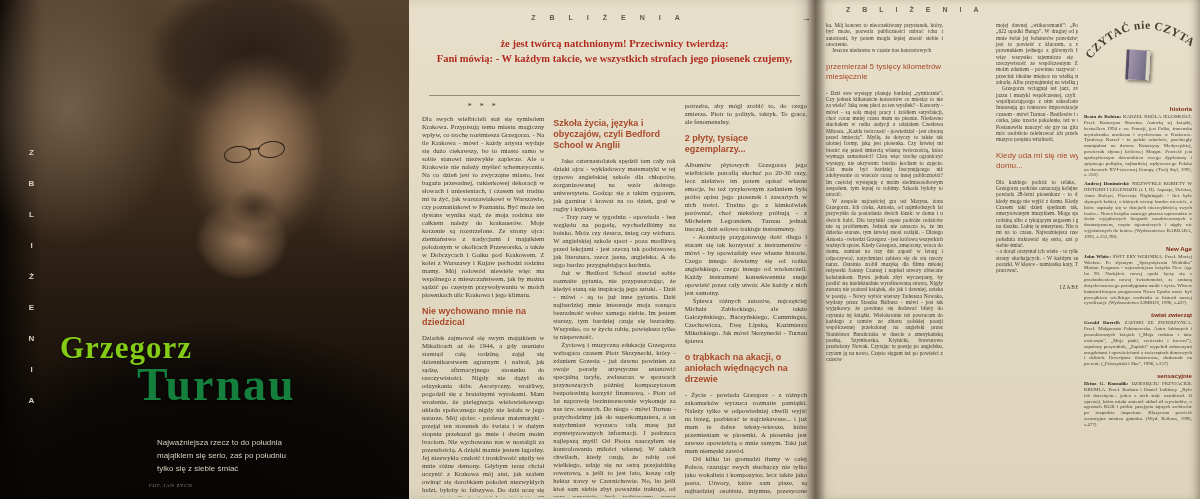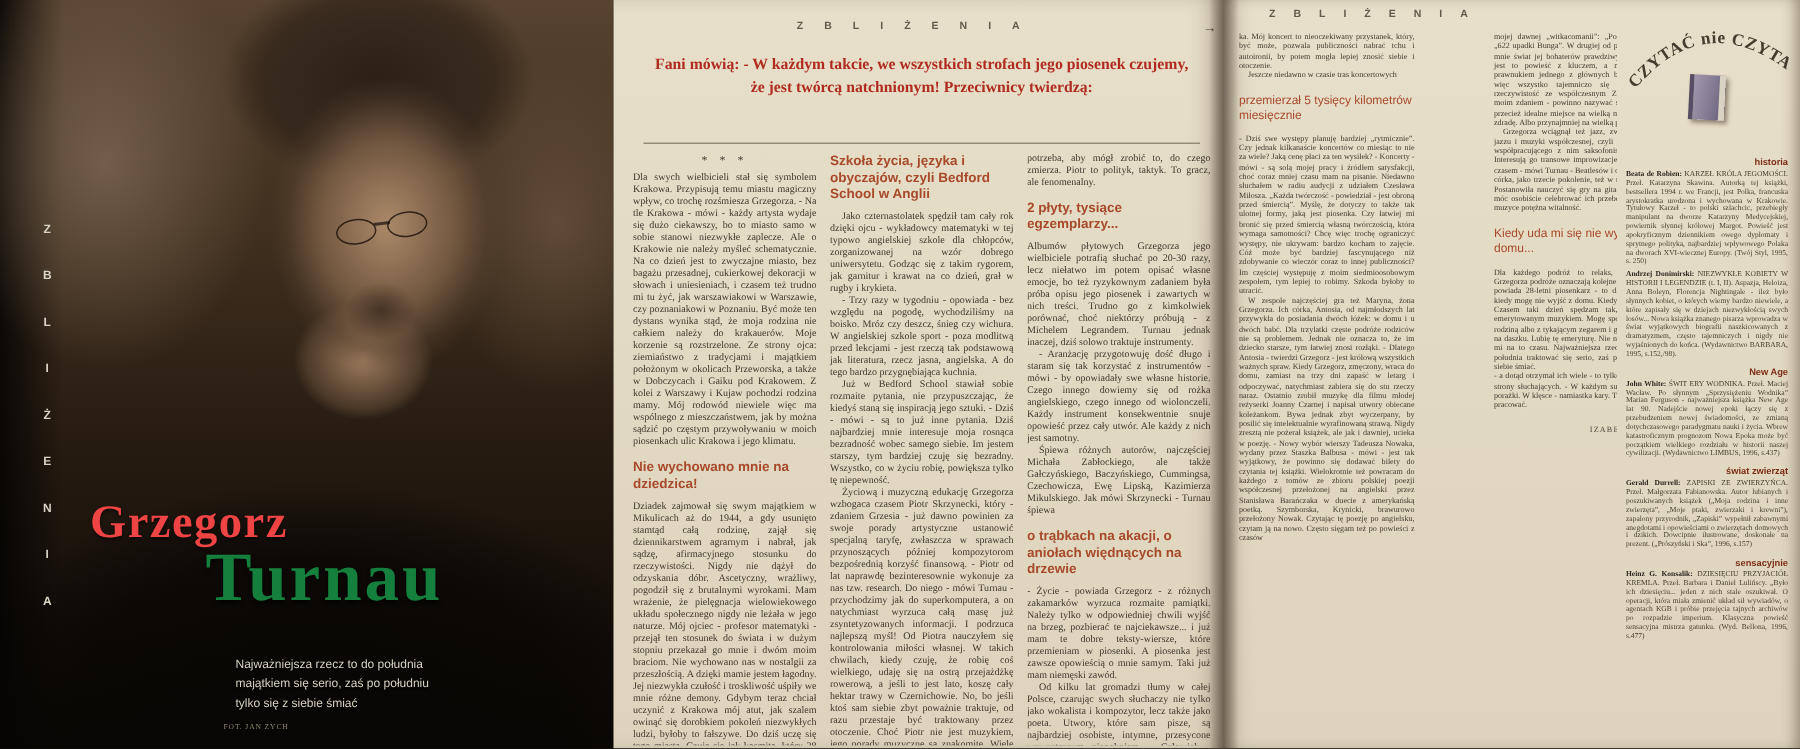--- a/index.html
+++ b/index.html
@@ -19,21 +19,21 @@
     linear-gradient(90deg, rgba(4,3,2,.85) 0px, rgba(4,3,2,0) 42px),
     linear-gradient(180deg,#57432f 0%,#41301f 30%,#261b11 60%,#130d08 85%,#0b0805 100%);}
   .lens{position:absolute;border:1.5px solid rgba(22,14,9,.8);border-radius:50%;}
   .lens.l1{left:224px;top:146px;width:27px;height:17px;transform:rotate(-7deg);}
   .lens.l2{left:258px;top:141px;width:27px;height:17px;transform:rotate(-7deg);}
   .bridge{position:absolute;left:249px;top:148px;width:11px;height:2px;background:rgba(22,14,9,.7);transform:rotate(-7deg);}
   .beard{position:absolute;left:230px;top:188px;width:48px;height:38px;border-radius:50%;
     background:radial-gradient(closest-side,rgba(58,42,30,.8),rgba(0,0,0,0));}
   .spine-letters{position:absolute;left:27px;top:148px;height:336px;writing-mode:vertical-rl;text-orientation:upright;
     color:#d9d3c3;font-family:"Liberation Sans",sans-serif;font-weight:bold;font-size:8px;letter-spacing:22px;}
-  .title-first{position:absolute;left:60px;top:330px;font-weight:bold;font-size:31px;color:#ef4444;
+  .title-first{position:absolute;left:60px;top:330px;font-weight:bold;font-size:31px;color:#84cc16;
     letter-spacing:1px;text-shadow:0 1px 2px rgba(0,0,0,.6);}
   .title-last{position:absolute;left:137px;top:358px;font-weight:bold;font-size:46px;color:#15803d;
     letter-spacing:2px;text-shadow:0 2px 3px rgba(0,0,0,.7);}
   .subtitle{position:absolute;left:157px;top:436px;color:#d9d2c0;font-family:"Liberation Sans",sans-serif;
     font-weight:normal;font-size:8px;line-height:13px;text-shadow:0 1px 1px rgba(0,0,0,.8);}
   .credit{position:absolute;left:149px;top:483px;color:#8f8672;font-size:5px;letter-spacing:.6px;}
 
   
   .page{position:absolute;top:0;height:499px;background:
     linear-gradient(180deg,#e7dfc9 0%,#e2d9c3 50%,#ded4bd 100%);}
@@ -102,34 +102,34 @@
       <div>majątkiem się serio, zaś po południu</div>
       <div>tylko się z siebie śmiać</div>
     </div>
     <div class="credit">FOT. JAN ZYCH</div>
   </section>
 
   <section class="page page-left">
     <div class="kicker">ZBLIŻENIA</div>
     <div class="jump-arrow">→</div>
     <div class="quote">
+      <div>że jest twórcą natchnionym! Przeciwnicy twierdzą:</div>
       <div>Fani mówią: - W każdym takcie, we wszystkich strofach jego piosenek czujemy,</div>
-      <div>że jest twórcą natchnionym! Przeciwnicy twierdzą:</div>
     </div>
     <div class="rule"></div>
 
     <div class="cols">
       <div class="col">
         <p class="stars">* * *</p>
         <p class="bp first">Dla swych wielbicieli stał się symbolem Krakowa. Przypisują temu miastu magiczny wpływ, co trochę rozśmiesza Grzegorza. - Na tle Krakowa - mówi - każdy artysta wydaje się dużo ciekawszy, bo to miasto samo w sobie stanowi niezwykłe zaplecze. Ale o Krakowie nie należy myśleć schematycznie. Na co dzień jest to zwyczajne miasto, bez bagażu przesadnej, cukierkowej dekoracji w słowach i uniesieniach, i czasem też trudno mi tu żyć, jak warszawiakowi w Warszawie, czy poznaniakowi w Poznaniu. Być może ten dystans wynika stąd, że moja rodzina nie całkiem należy do krakauerów. Moje korzenie są rozstrzelone. Ze strony ojca: ziemiaństwo z tradycjami i majątkiem położonym w okolicach Przeworska, a także w Dobczycach i Gaiku pod Krakowem. Z kolei z Warszawy i Kujaw pochodzi rodzina mamy. Mój rodowód niewiele więc ma wspólnego z mieszczaństwem, jak by można sądzić po częstym przywoływaniu w moich piosenkach ulic Krakowa i jego klimatu.</p>
         <h3 class="hed">Nie wychowano mnie na dziedzica!</h3>
         <p class="bp first">Dziadek zajmował się swym majątkiem w Mikulicach aż do 1944, a gdy usunięto stamtąd całą rodzinę, zajął się dziennikarstwem agrarnym i nabrał, jak sądzę, afirmacyjnego stosunku do rzeczywistości. Nigdy nie dążył do odzyskania dóbr. Ascetyczny, wrażliwy, pogodził się z brutalnymi wyrokami. Mam wrażenie, że pielęgnacja wielowiekowego układu społecznego nigdy nie leżała w jego naturze. Mój ojciec - profesor matematyki - przejął ten stosunek do świata i w dużym stopniu przekazał go mnie i dwóm moim braciom. Nie wychowano nas w nostalgii za przeszłością. A dzięki mamie jestem łagodny. Jej niezwykła czułość i troskliwość uśpiły we mnie różne demony. Gdybym teraz chciał uczynić z Krakowa mój atut, jak szalem owinąć się dorobkiem pokoleń niezwykłych ludzi, byłoby to fałszywe. Do dziś uczę się tego miasta. Czuję się jak kosmita, który 28 lat temu trafił pod Wawel.</p>
       </div>
       <div class="col">
-        <h3 class="hed" style="margin-top:0">Szkoła życia, języka i obyczajów, czyli Bedford School w Anglii</h3>
+        <h3 class="hed" style="margin-top:16px">Szkoła życia, języka i obyczajów, czyli Bedford School w Anglii</h3>
         <p class="bp">Jako czternastolatek spędził tam cały rok dzięki ojcu - wykładowcy matematyki w tej typowo angielskiej szkole dla chłopców, zorganizowanej na wzór dobrego uniwersytetu. Godząc się z takim rygorem, jak garnitur i krawat na co dzień, grał w rugby i krykieta.</p>
         <p class="bp">- Trzy razy w tygodniu - opowiada - bez względu na pogodę, wychodziliśmy na boisko. Mróz czy deszcz, śnieg czy wichura. W angielskiej szkole sport - poza modlitwą przed lekcjami - jest rzeczą tak podstawową jak literatura, rzecz jasna, angielska. A do tego bardzo przygnębiająca kuchnia.</p>
         <p class="bp">Już w Bedford School stawiał sobie rozmaite pytania, nie przypuszczając, że kiedyś staną się inspiracją jego sztuki. - Dziś - mówi - są to już inne pytania. Dziś najbardziej mnie interesuje moja rosnąca bezradność wobec samego siebie. Im jestem starszy, tym bardziej czuję się bezradny. Wszystko, co w życiu robię, powiększa tylko tę niepewność.</p>
         <p class="bp">Życiową i muzyczną edukację Grzegorza wzbogaca czasem Piotr Skrzynecki, który - zdaniem Grzesia - już dawno powinien za swoje porady artystyczne ustanowić specjalną taryfę, zwłaszcza w sprawach przynoszących później kompozytorom bezpośrednią korzyść finansową. - Piotr od lat naprawdę bezinteresownie wykonuje za nas tzw. research. Do niego - mówi Turnau - przychodzimy jak do superkomputera, a on natychmiast wyrzuca całą masę już zsyntetyzowanych informacji. I podrzuca najlepszą myśl! Od Piotra nauczyłem się kontrolowania miłości własnej. W takich chwilach, kiedy czuję, że robię coś wielkiego, udaję się na ostrą przejażdżkę rowerową, a jeśli to jest lato, koszę cały hektar trawy w Czernichowie. No, bo jeśli ktoś sam siebie zbyt poważnie traktuje, od razu przestaje być traktowany przez otoczenie. Choć Piotr nie jest muzykiem, jego porady muzyczne są znakomite. Wiele pomysłów i inspiracji dla Zbyszka Preisnera wypłynęło właśnie od Piotra, który zna się nie tylko na piosenkach, ale i na ludziach. Najlepiej wie, co komu</p>
       </div>
       <div class="col">
         <p class="bp first">potrzeba, aby mógł zrobić to, do czego zmierza. Piotr to polityk, taktyk. To gracz, ale fenomenalny.</p>
         <h3 class="hed">2 płyty, tysiące egzemplarzy...</h3>
         <p class="bp first">Albumów płytowych Grzegorza jego wielbiciele potrafią słuchać po 20-30 razy, lecz niełatwo im potem opisać własne emocje, bo też ryzykownym zadaniem była próba opisu jego piosenek i zawartych w nich treści. Trudno go z kimkolwiek porównać, choć niektórzy próbują - z Michelem Legrandem. Turnau jednak inaczej, dziś solowo traktuje instrumenty.</p>
         <p class="bp">- Aranżację przygotowuję dość długo i staram się tak korzystać z instrumentów - mówi - by opowiadały swe własne historie. Czego innego dowiemy się od rożka angielskiego, czego innego od wiolonczeli. Każdy instrument konsekwentnie snuje opowieść przez cały utwór. Ale każdy z nich jest samotny.</p>

